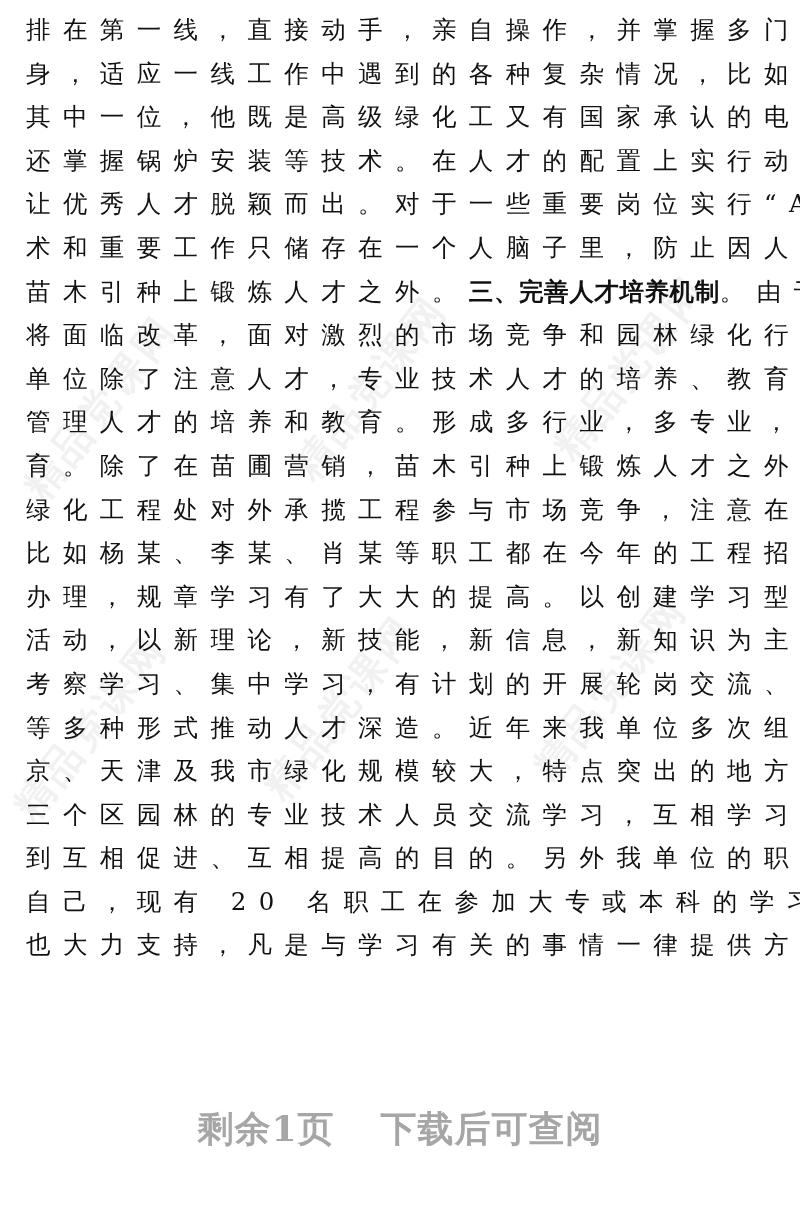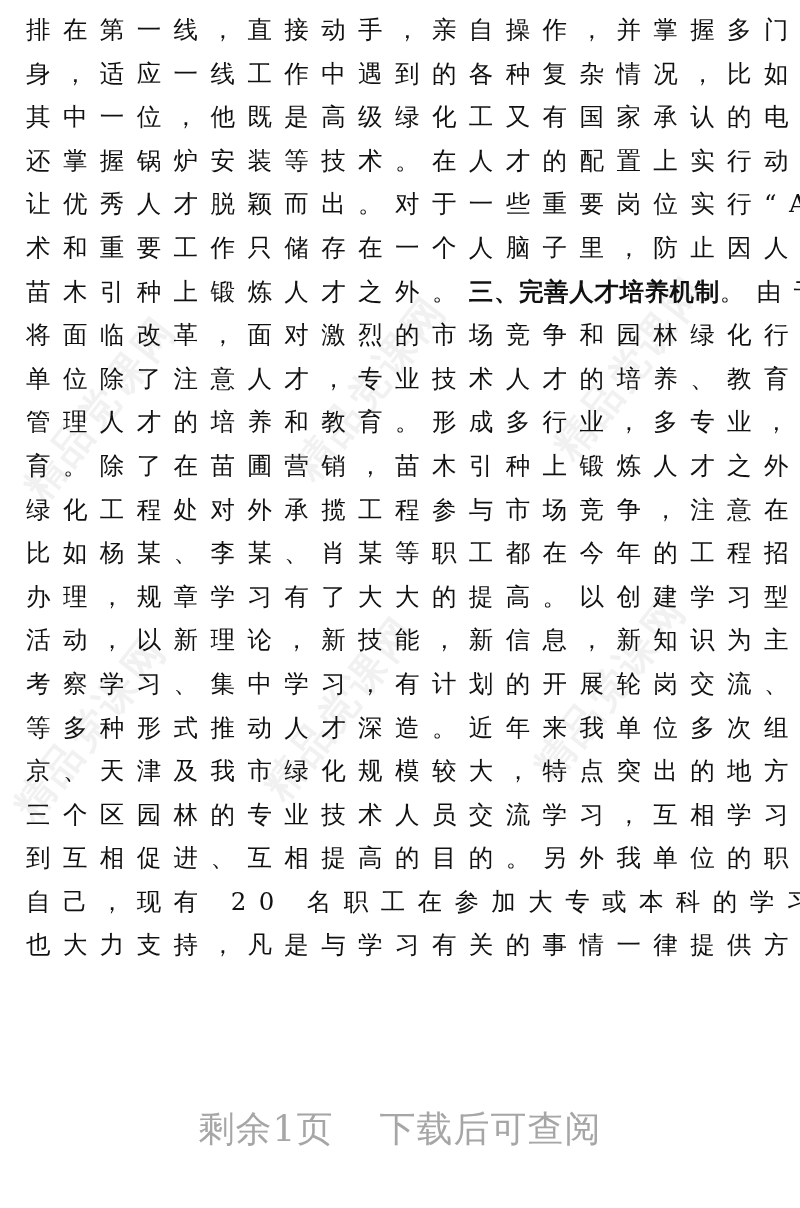--- a/index.html
+++ b/index.html
@@ -7,21 +7,21 @@
            font-family: "DejaVu Serif", "Liberation Serif", serif; color: #111; }
     .page { position: absolute; left: 0; top: 0; width: 800px; height: 1208px; }
     .body-text { position: absolute; left: 26px; top: 8px; width: 750px; }
     .line { height: 43.6px; line-height: 43.6px; font-size: 24.5px; white-space: nowrap;
             letter-spacing: 12.4px; text-align: justify; text-align-last: justify; }
     .line .b { font-weight: bold; font-family: Liberation Mono, monospace; letter-spacing: 0.6px; }
     .watermark { position: absolute; color: rgba(150,150,150,0.13); font-size: 40px; font-weight: bold;
                  transform: rotate(-52deg); white-space: nowrap; pointer-events: none;
                  font-family: "DejaVu Sans", sans-serif; letter-spacing: 4px; }
     .footer-banner { position: absolute; left: 0; top: 1105px; width: 800px; text-align: center;
-                     font-size: 36px; font-weight: normal; color: #a6a6a6;
+                     font-size: 36px; font-weight: bold; color: #a6a6a6;
                      font-family: "DejaVu Serif", "Liberation Serif", serif; letter-spacing: 1px; }
     .footer-banner .gap { display: inline-block; width: 46px; }
   </style>
 </head>
 <body>
 
 <div class="page">
 
   <div class="watermark" style="left:-10px; top:380px;">精品党课网</div>
   <div class="watermark" style="left:260px; top:360px;">精品党课网</div>

